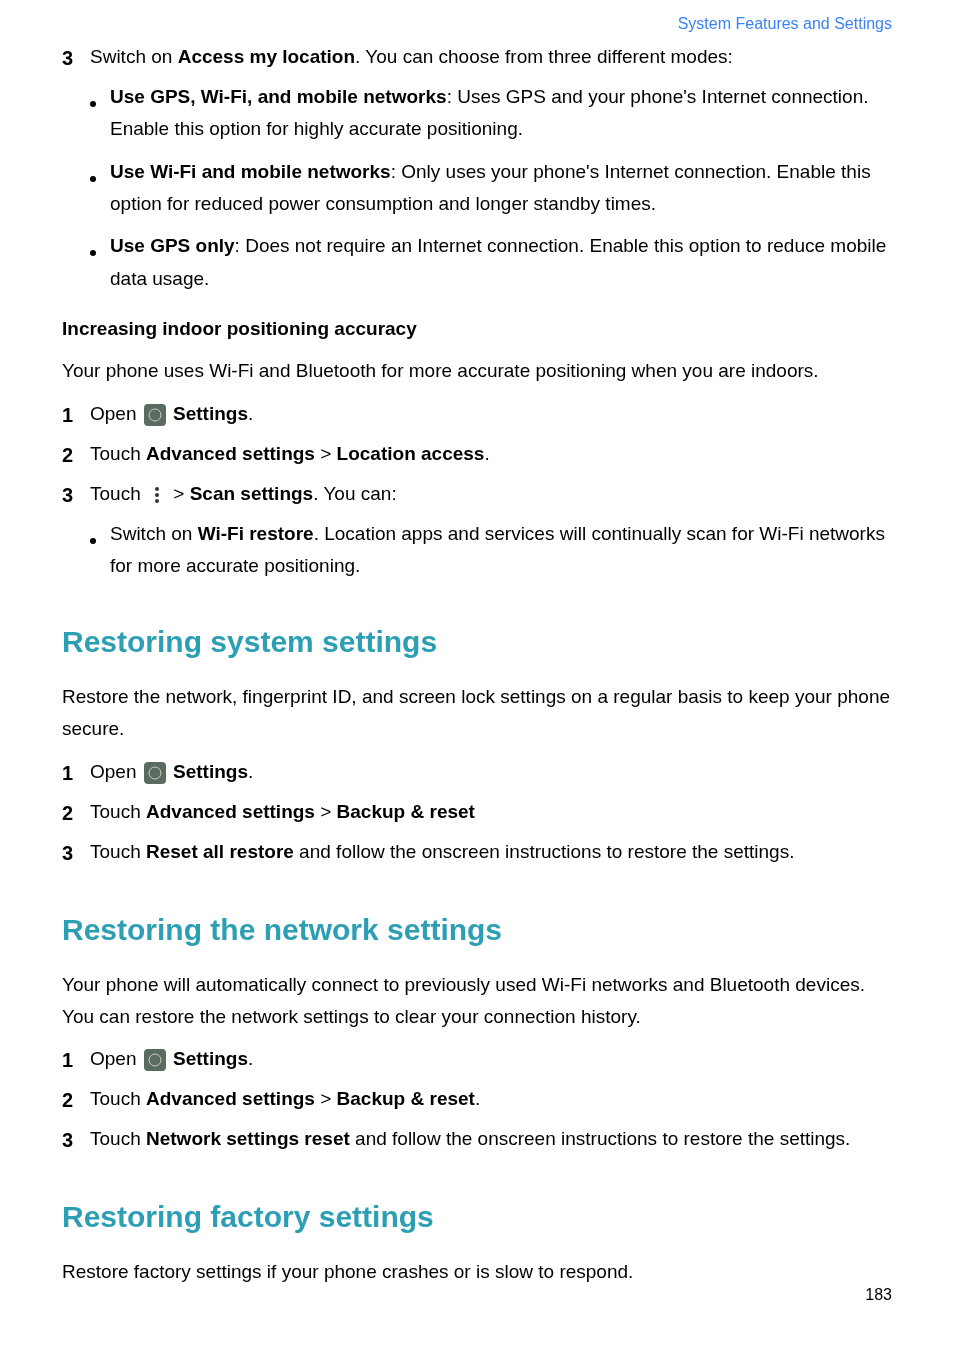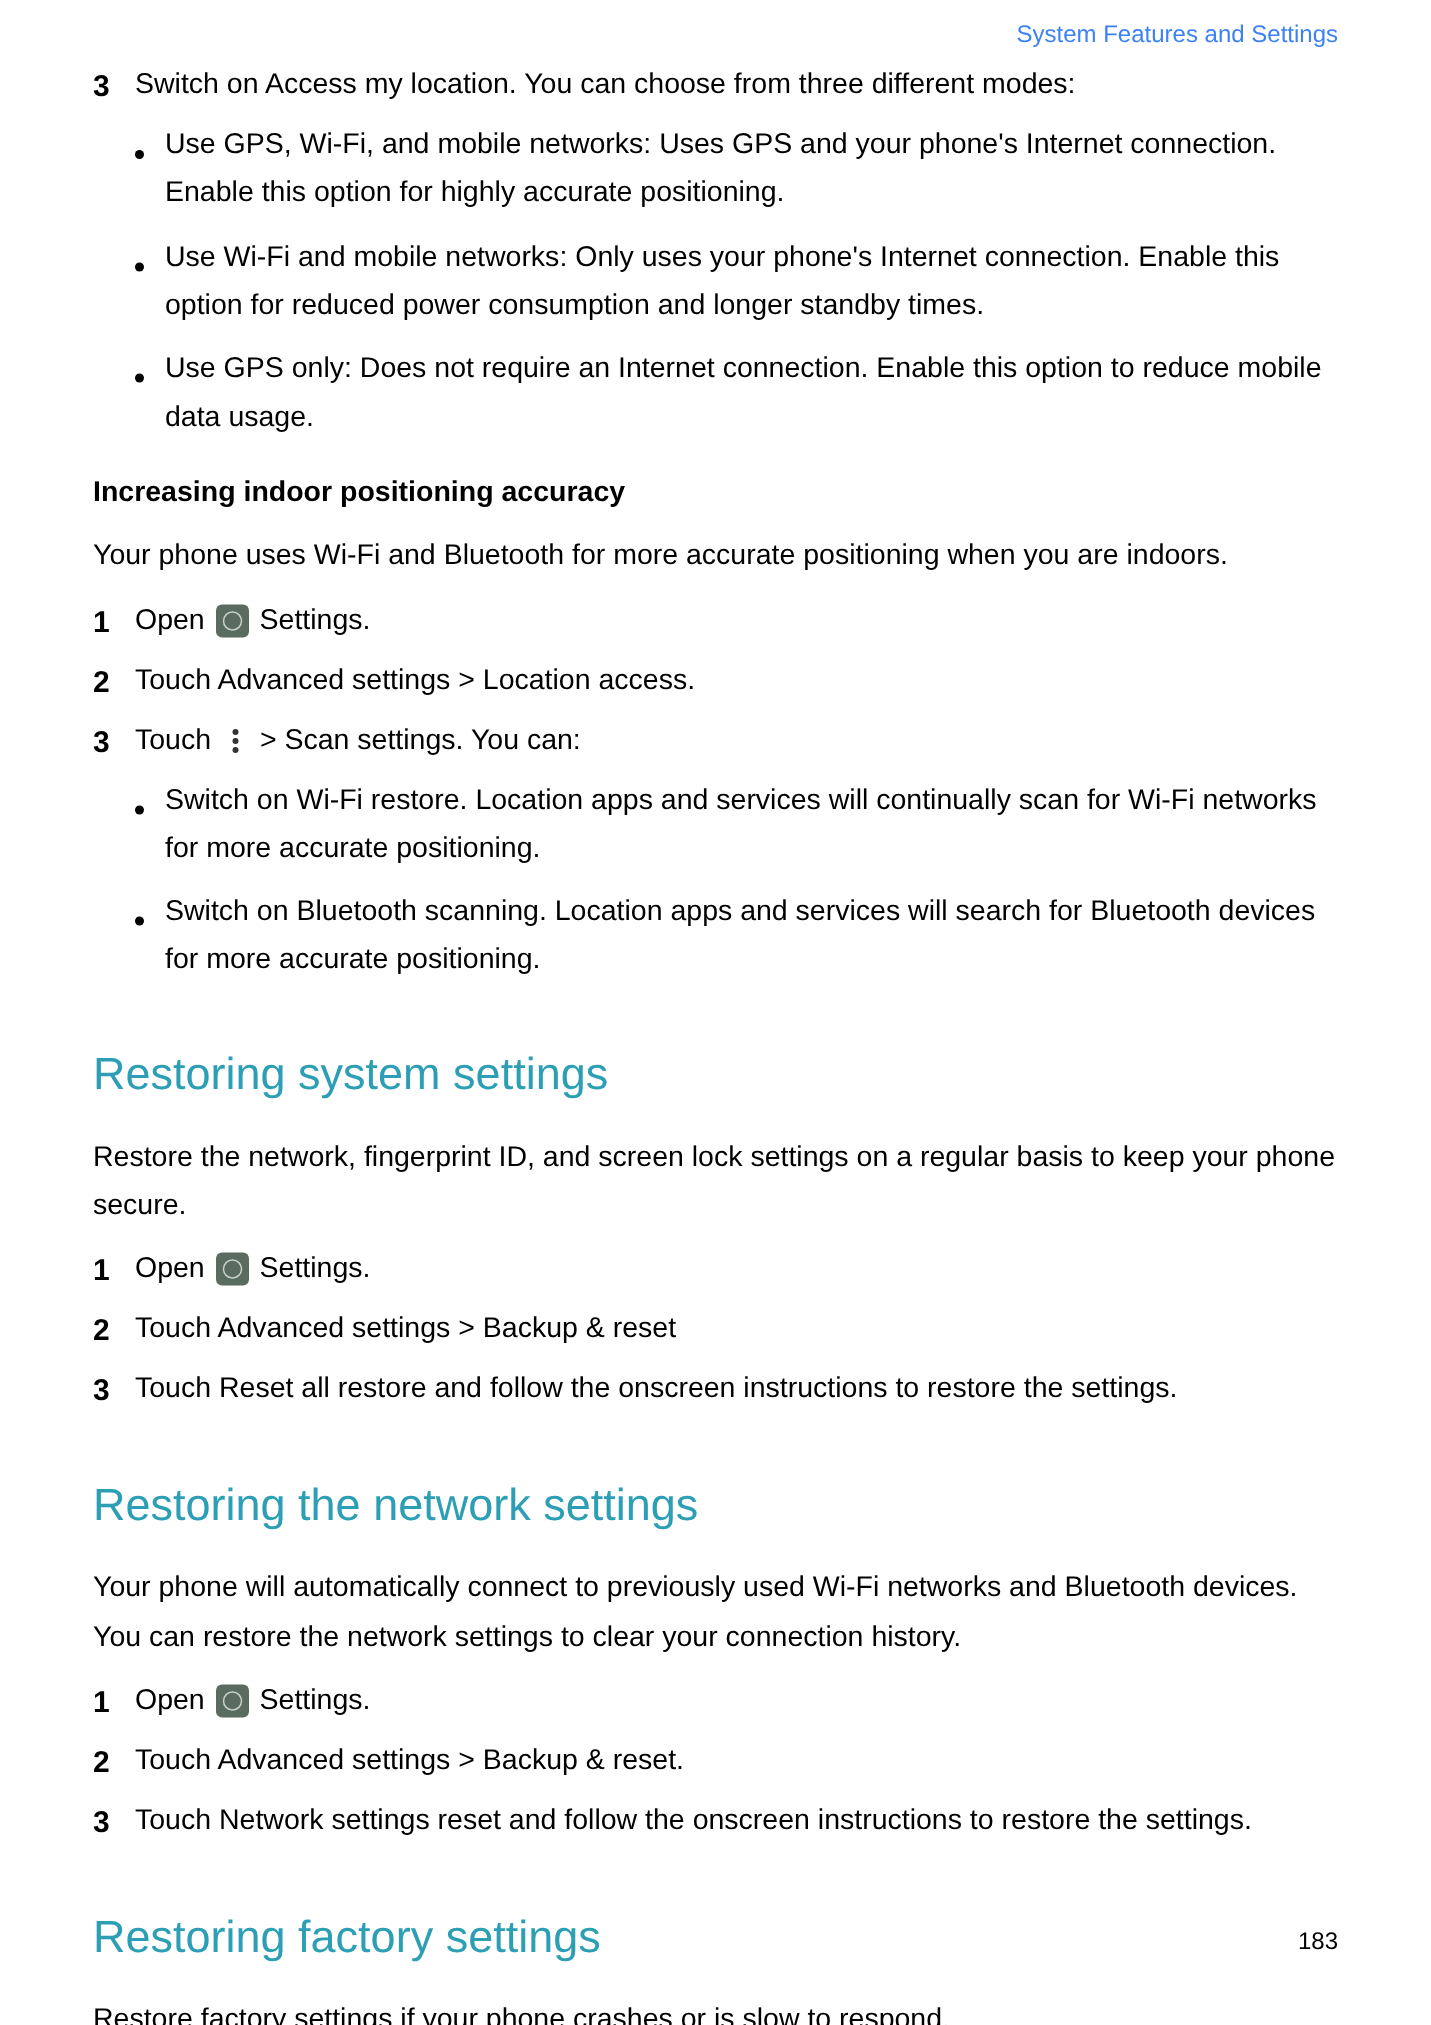--- a/index.html
+++ b/index.html
@@ -55,34 +55,34 @@
     height: 6px;
     background: #000;
     border-radius: 50%;
     vertical-align: middle;
     margin-top: 12px;
   }
   .bullet-content {
     flex: 1;
   }
   strong {
-    font-weight: normal;
+    font-weight: bold;
   }
   .sub-heading {
     font-weight: bold;
     margin-top: 18px;
     margin-bottom: 10px;
   }
   .para {
     margin-bottom: 10px;
   }
   .h2 {
     color: #2d9fb5;
     font-size: 30px;
-    font-weight: normal;
+    font-weight: bold;
     margin-top: 34px;
     margin-bottom: 14px;
   }
   .icon-settings {
     display: inline-block;
     width: 22px;
     height: 22px;
     background: #5a6b5f;
     border-radius: 4px;
     vertical-align: middle;
@@ -168,24 +168,20 @@
   <div class="ol-num">3</div>
   <div class="ol-content">
     <span>Touch </span><span class="icon-more"><span></span><span></span><span></span></span><span> &gt; </span><strong>Scan settings</strong><span>. You can:</span>
   </div>
 </div>
 <div class="bullet-list">
   <div class="bullet-item">
     <div class="bullet-dot"></div>
     <div class="bullet-content"><span>Switch on </span><strong>Wi-Fi restore</strong><span>. Location apps and services will continually scan for Wi-Fi networks for more accurate positioning.</span></div>
   </div>
-  <div class="bullet-item">
-    <div class="bullet-dot"></div>
-    <div class="bullet-content"><span>Switch on </span><strong>Bluetooth scanning</strong><span>. Location apps and services will search for Bluetooth devices for more accurate positioning.</span></div>
-  </div>
 </div>
 
 <div class="h2">Restoring system settings</div>
 <div class="para">Restore the network, fingerprint ID, and screen lock settings on a regular basis to keep your phone secure.</div>
 
 <div class="ol-item">
   <div class="ol-num">1</div>
   <div class="ol-content">
     <span>Open </span><span class="icon-settings"></span>
     <strong>Settings</strong><span>.</span>

